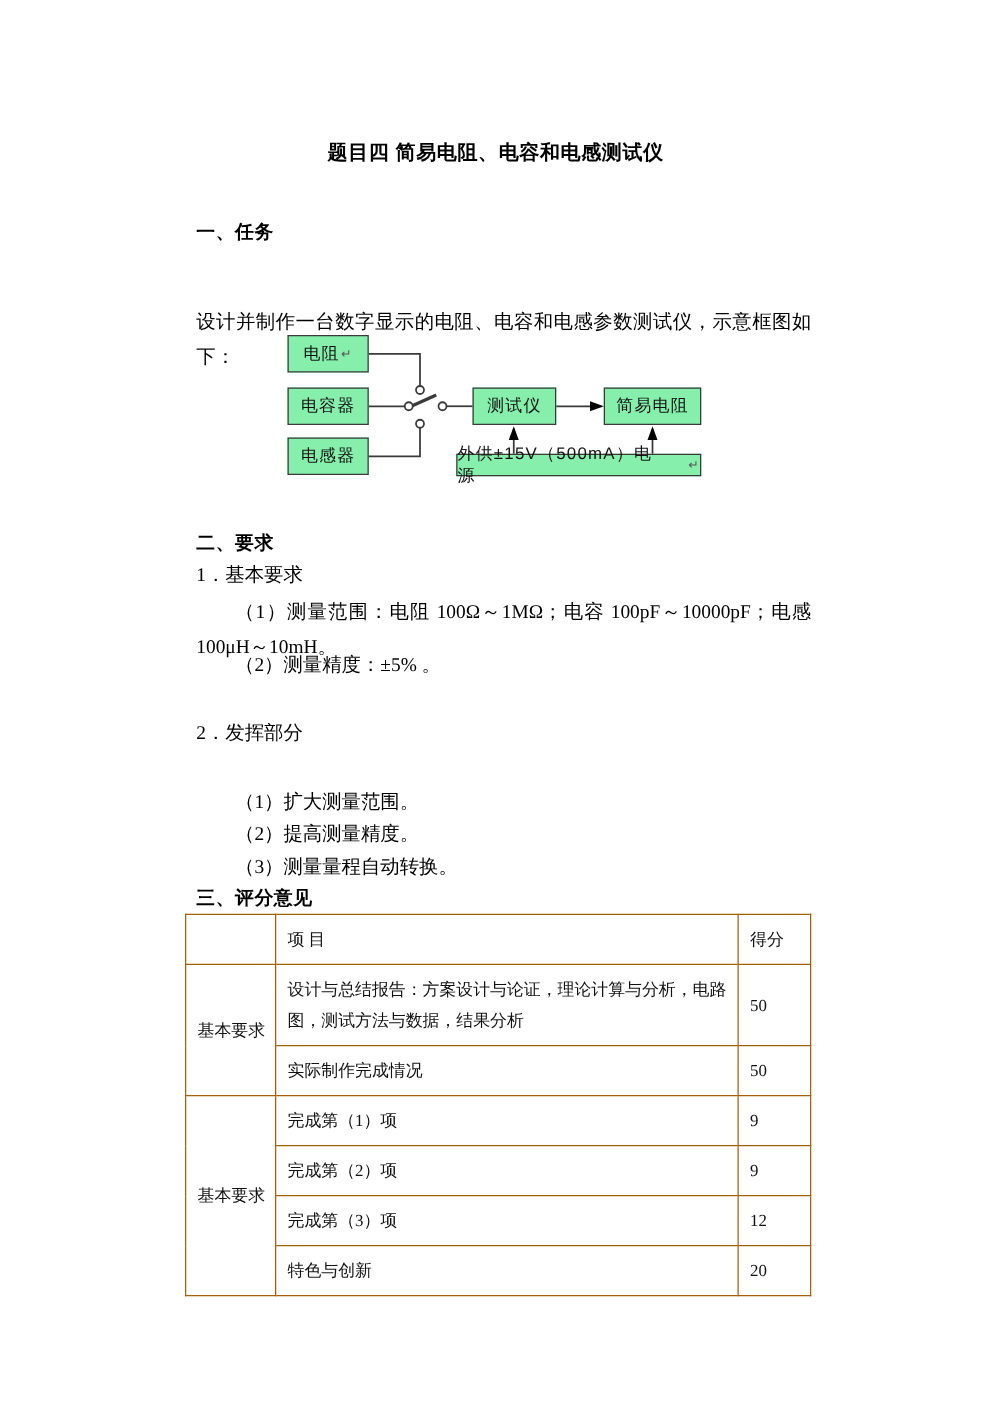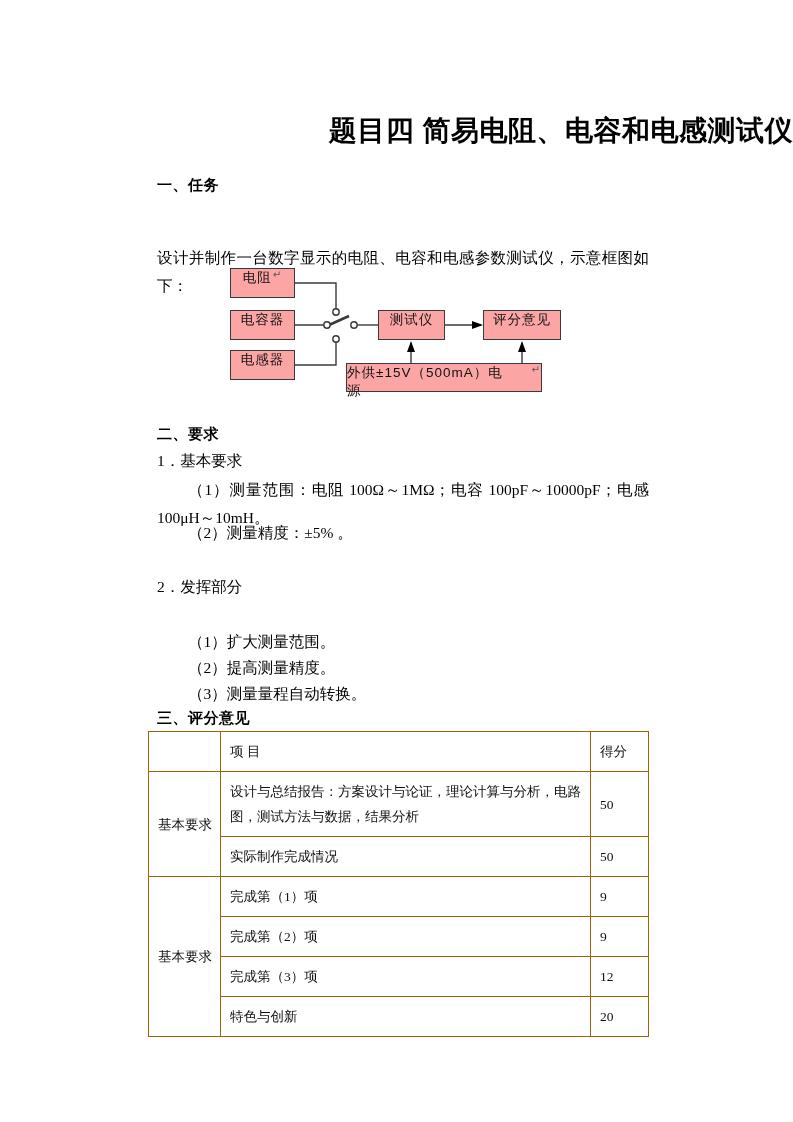--- a/index.html
+++ b/index.html
@@ -17,22 +17,22 @@
     height: 1122px;
     background: #ffffff;
     overflow: hidden;
     box-sizing: border-box;
   }
   .doc-title {
     position: absolute;
     left: 0;
     right: 0;
     top: 112px;
-    text-align: right;
-    font-size: 28px;
+    text-align: center;
+    font-size: 16px;
     font-weight: bold;
     letter-spacing: 0.5px;
     font-family: "Liberation Sans", "DejaVu Sans", sans-serif;
   }
   .section-heading {
     position: absolute;
     left: 157px;
     font-size: 15px;
     font-weight: bold;
     font-family: "Liberation Sans", "DejaVu Sans", sans-serif;
@@ -56,23 +56,23 @@
     position: absolute;
     left: 0;
     top: 0;
     width: 793px;
     height: 1122px;
     pointer-events: none;
   }
   .dbox {
     position: absolute;
     border: 1.4px solid #3a3a3a;
-    background: #fca5a5;
+    background: #86efac;
     display: flex;
-    align-items: flex-start;
+    align-items: center;
     justify-content: center;
     font-size: 13.5px;
     font-family: "Liberation Sans", "DejaVu Sans", sans-serif;
     color: #111;
     box-sizing: border-box;
     letter-spacing: 1px;
   }
   .pilcrow {
     font-size: 10px;
     color: #555;
@@ -126,23 +126,23 @@
     <div class="dbox" style="left:230px; top:310px; width:65px; height:30px;">
       <span>电容器</span>
     </div>
     <div class="dbox" style="left:230px; top:350px; width:65px; height:30px;">
       <span>电感器</span>
     </div>
     <div class="dbox" style="left:378px; top:310px; width:67px; height:30px;">
       <span>测试仪</span>
     </div>
     <div class="dbox" style="left:483px; top:310px; width:78px; height:30px;">
-      <span>评分意见</span>
-    </div>
-    <div class="dbox" style="left:346px; top:363px; width:196px; height:29px;gap:24px;">
+      <span>简易电阻</span>
+    </div>
+    <div class="dbox" style="left:365px; top:363px; width:196px; height:18px;gap:24px;">
       <span>外供±15V（500mA）电源</span>
         <span class="pilcrow">↵</span>
     </div>
 
     <svg id="diagram" viewBox="0 0 793 1122">
       <g stroke="#3a3a3a" stroke-width="1.4" fill="none">
 
         <path d="M295,283 L336,283 L336,313"></path>
 
         <path d="M295,325 L328,325"></path>

